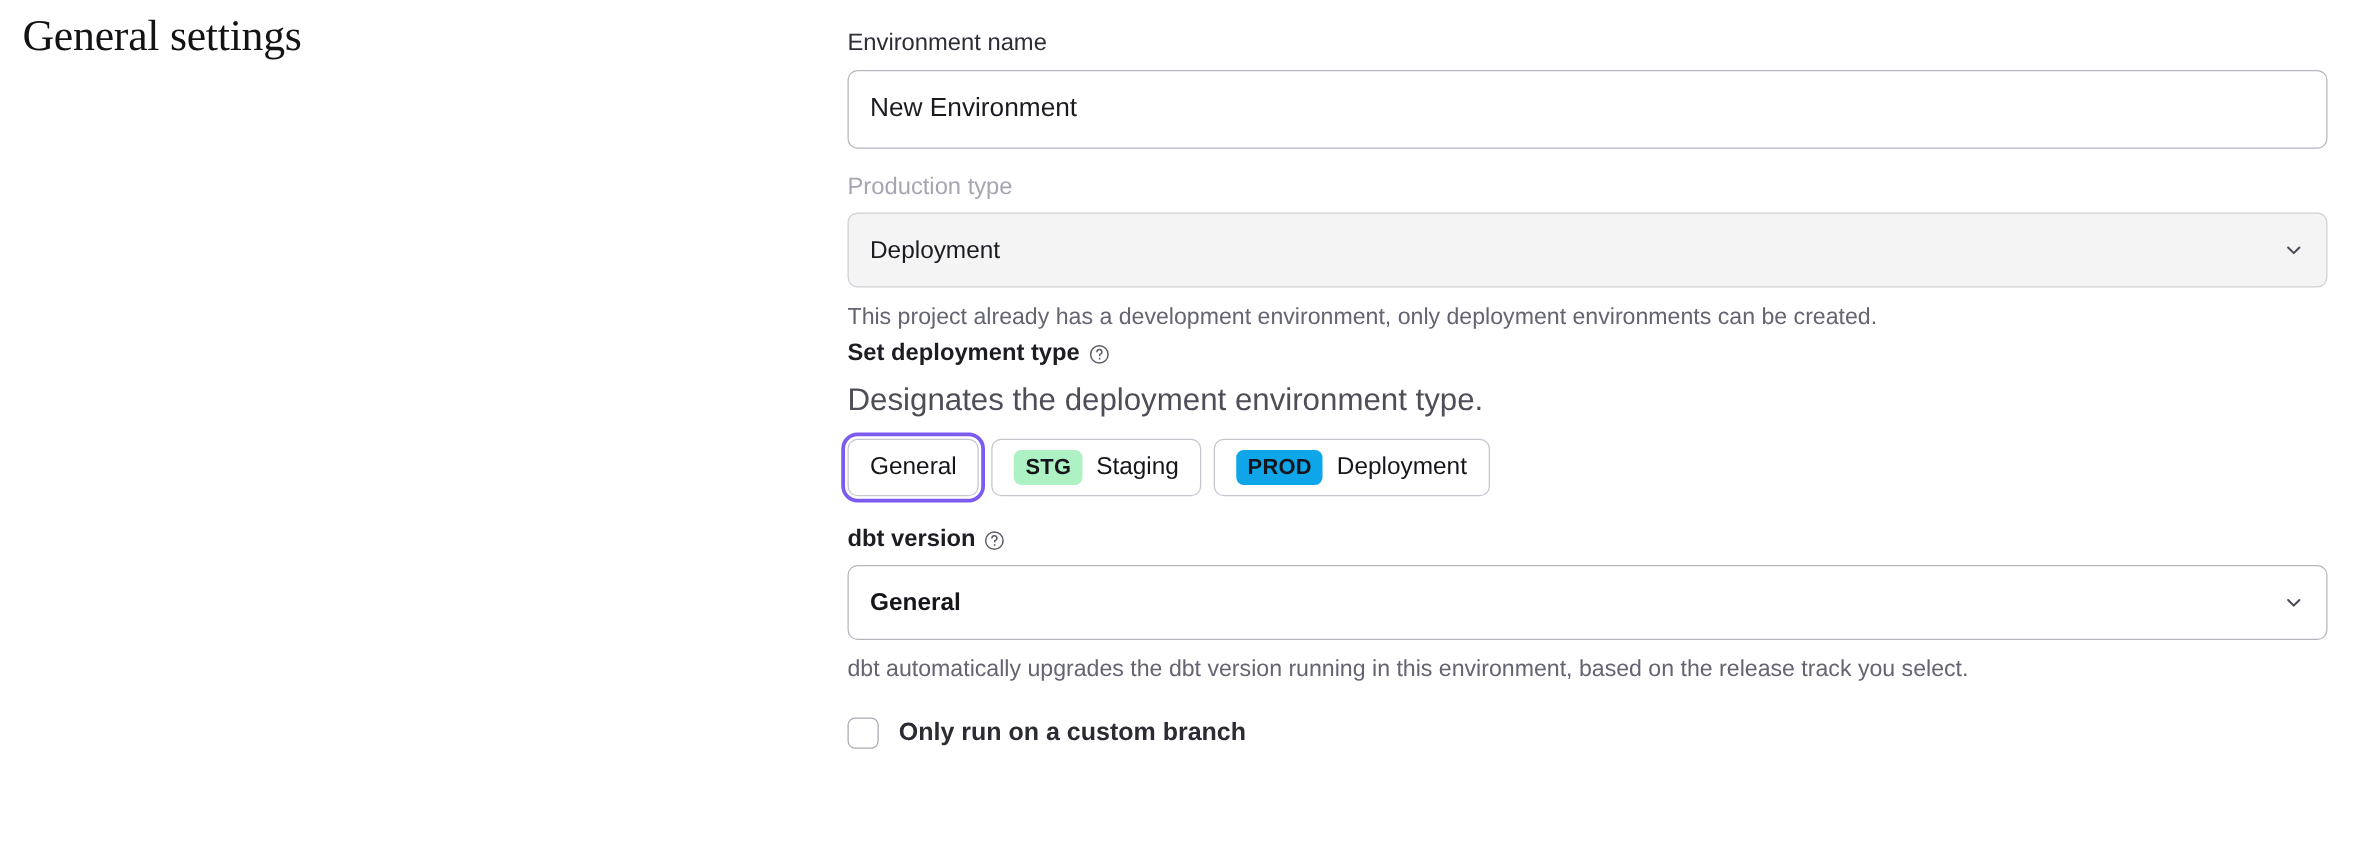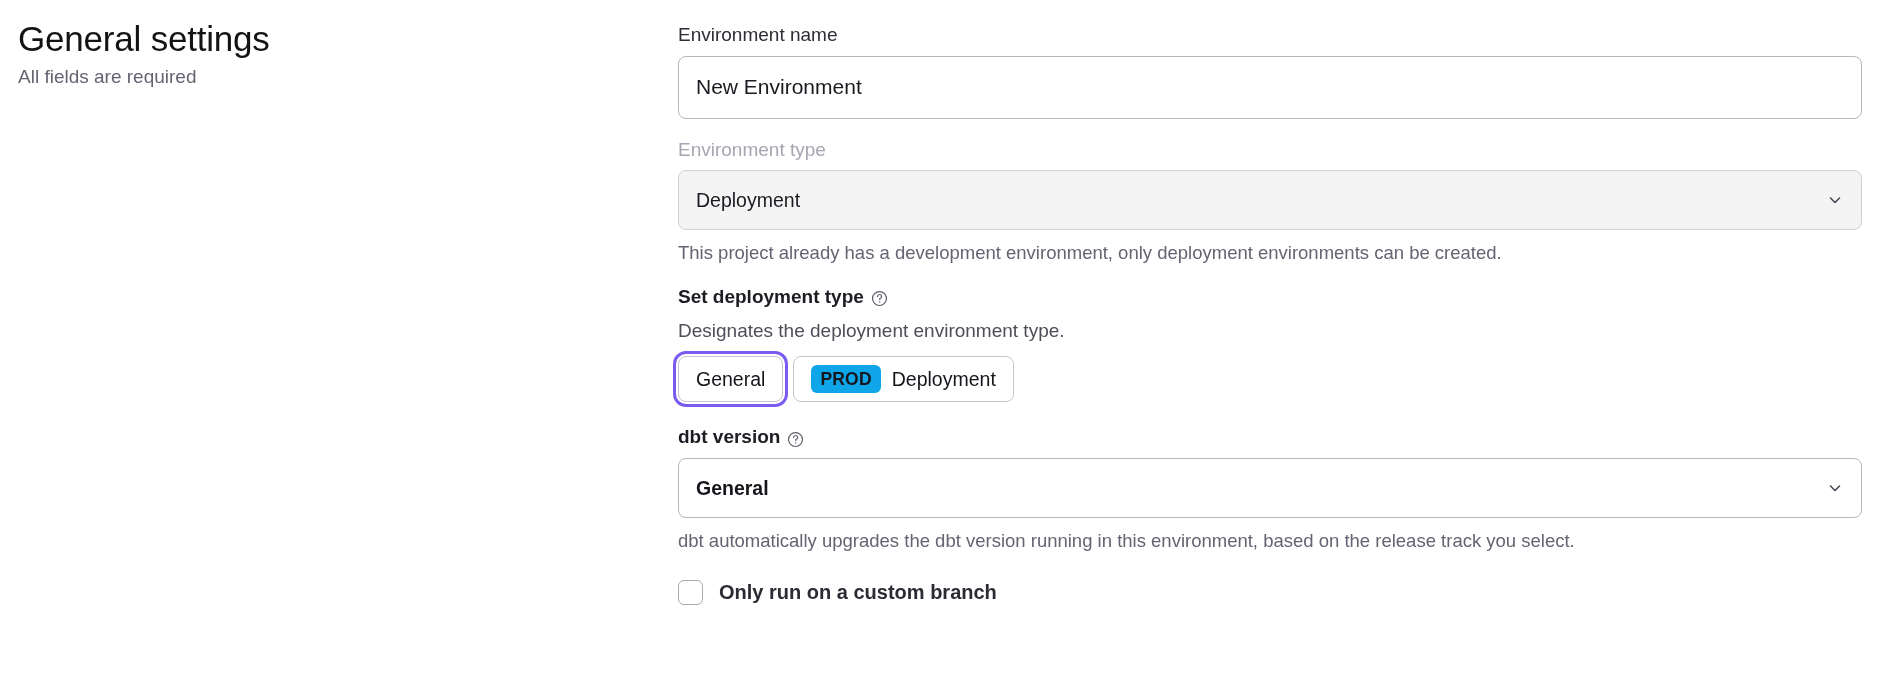--- a/index.html
+++ b/index.html
@@ -21,22 +21,23 @@
     width: 1890px;
     height: 678px;
     box-sizing: border-box;
     padding: 0;
   }
 
   
   .left-col {
     position: absolute;
     left: 18px;
-    top: 18px;
+    top: 8px;
     width: 600px;
+    font-family: Liberation Serif, serif;
   }
   .page-title {
     font-size: 35px;
     font-weight: 400;
     line-height: 1.18;
     letter-spacing: -0.2px;
     color: #131316;
     margin: 0 0 6px 0;
   }
   .page-subtitle {
@@ -139,21 +140,21 @@
     vertical-align: -2px;
     color: #5c5c68;
     flex: 0 0 auto;
   }
 
   .section {
     margin-top: 22px;
   }
 
   .sub-desc {
-    font-size: 19px;
+    font-size: 25px;
     line-height: 1.35;
     color: #4e4e59;
     margin: 8px 0 0 0;
   }
 
   
   .seg-row {
     display: flex;
     gap: 10px;
     margin-top: 13px;
@@ -218,59 +219,62 @@
     cursor: pointer;
   }
 </style>
 </head>
 <body>
 
 <div class="page">
 
   <div class="left-col">
     <h1 class="page-title">General settings</h1>
-    <p class="page-subtitle">All fields are required</p>
   </div>
 
   <div class="right-col">
 
     <div>
       <label class="field-label">Environment name</label>
       <input class="text-input" type="text" value="New Environment" style="">
     </div>
 
     <div class="section" style="margin-top:18px;">
-      <label class="field-label disabled">Environment type</label>
+      <label class="field-label disabled">Production type</label>
       <div class="select-box">
         <span class="select-value">Deployment</span>
         <span class="chevron">
           <svg viewBox="0 0 16 16" width="16" height="16" fill="none" stroke="currentColor" stroke-width="1.6" stroke-linecap="round" stroke-linejoin="round">
               <polyline points="3.5,6 8,10.5 12.5,6"></polyline>
             </svg>
         </span>
       </div>
       <p class="help-text">This project already has a development environment, only deployment environments can be created.</p>
     </div>
 
-    <div class="section" style="margin-top:18px;">
+    <div class="section" style="margin-top:4px;">
       <div class="field-label strong">
         <span>Set deployment type</span>
         <span class="help-icon">
           <svg viewBox="0 0 20 20" width="17" height="17" fill="none" stroke="currentColor" stroke-width="1.4">
             <circle cx="10" cy="10" r="8.2"></circle>
             <path d="M7.7 7.6a2.35 2.35 0 1 1 2.7 2.4v1.3" stroke-linecap="round"></path>
             <circle cx="10.25" cy="14" r="0.85" fill="currentColor" stroke="none"></circle>
           </svg>
         </span>
       </div>
       <p class="sub-desc">Designates the deployment environment type.</p>
 
       <div class="seg-row">
         <button class="seg-btn focused">
           <span>General</span>
+        </button>
+        <button class="seg-btn">
+          <span class="seg-badge" style="background: rgb(174, 242, 195);">STG</span>
+          <span>Staging</span>
         </button>
         <button class="seg-btn">
           <span class="seg-badge" style="background: #0ea5e9;">PROD</span>
           <span>Deployment</span>
         </button>
       </div>
     </div>
 
     <div class="section" style="margin-top:22px;">
       <div class="field-label strong">

